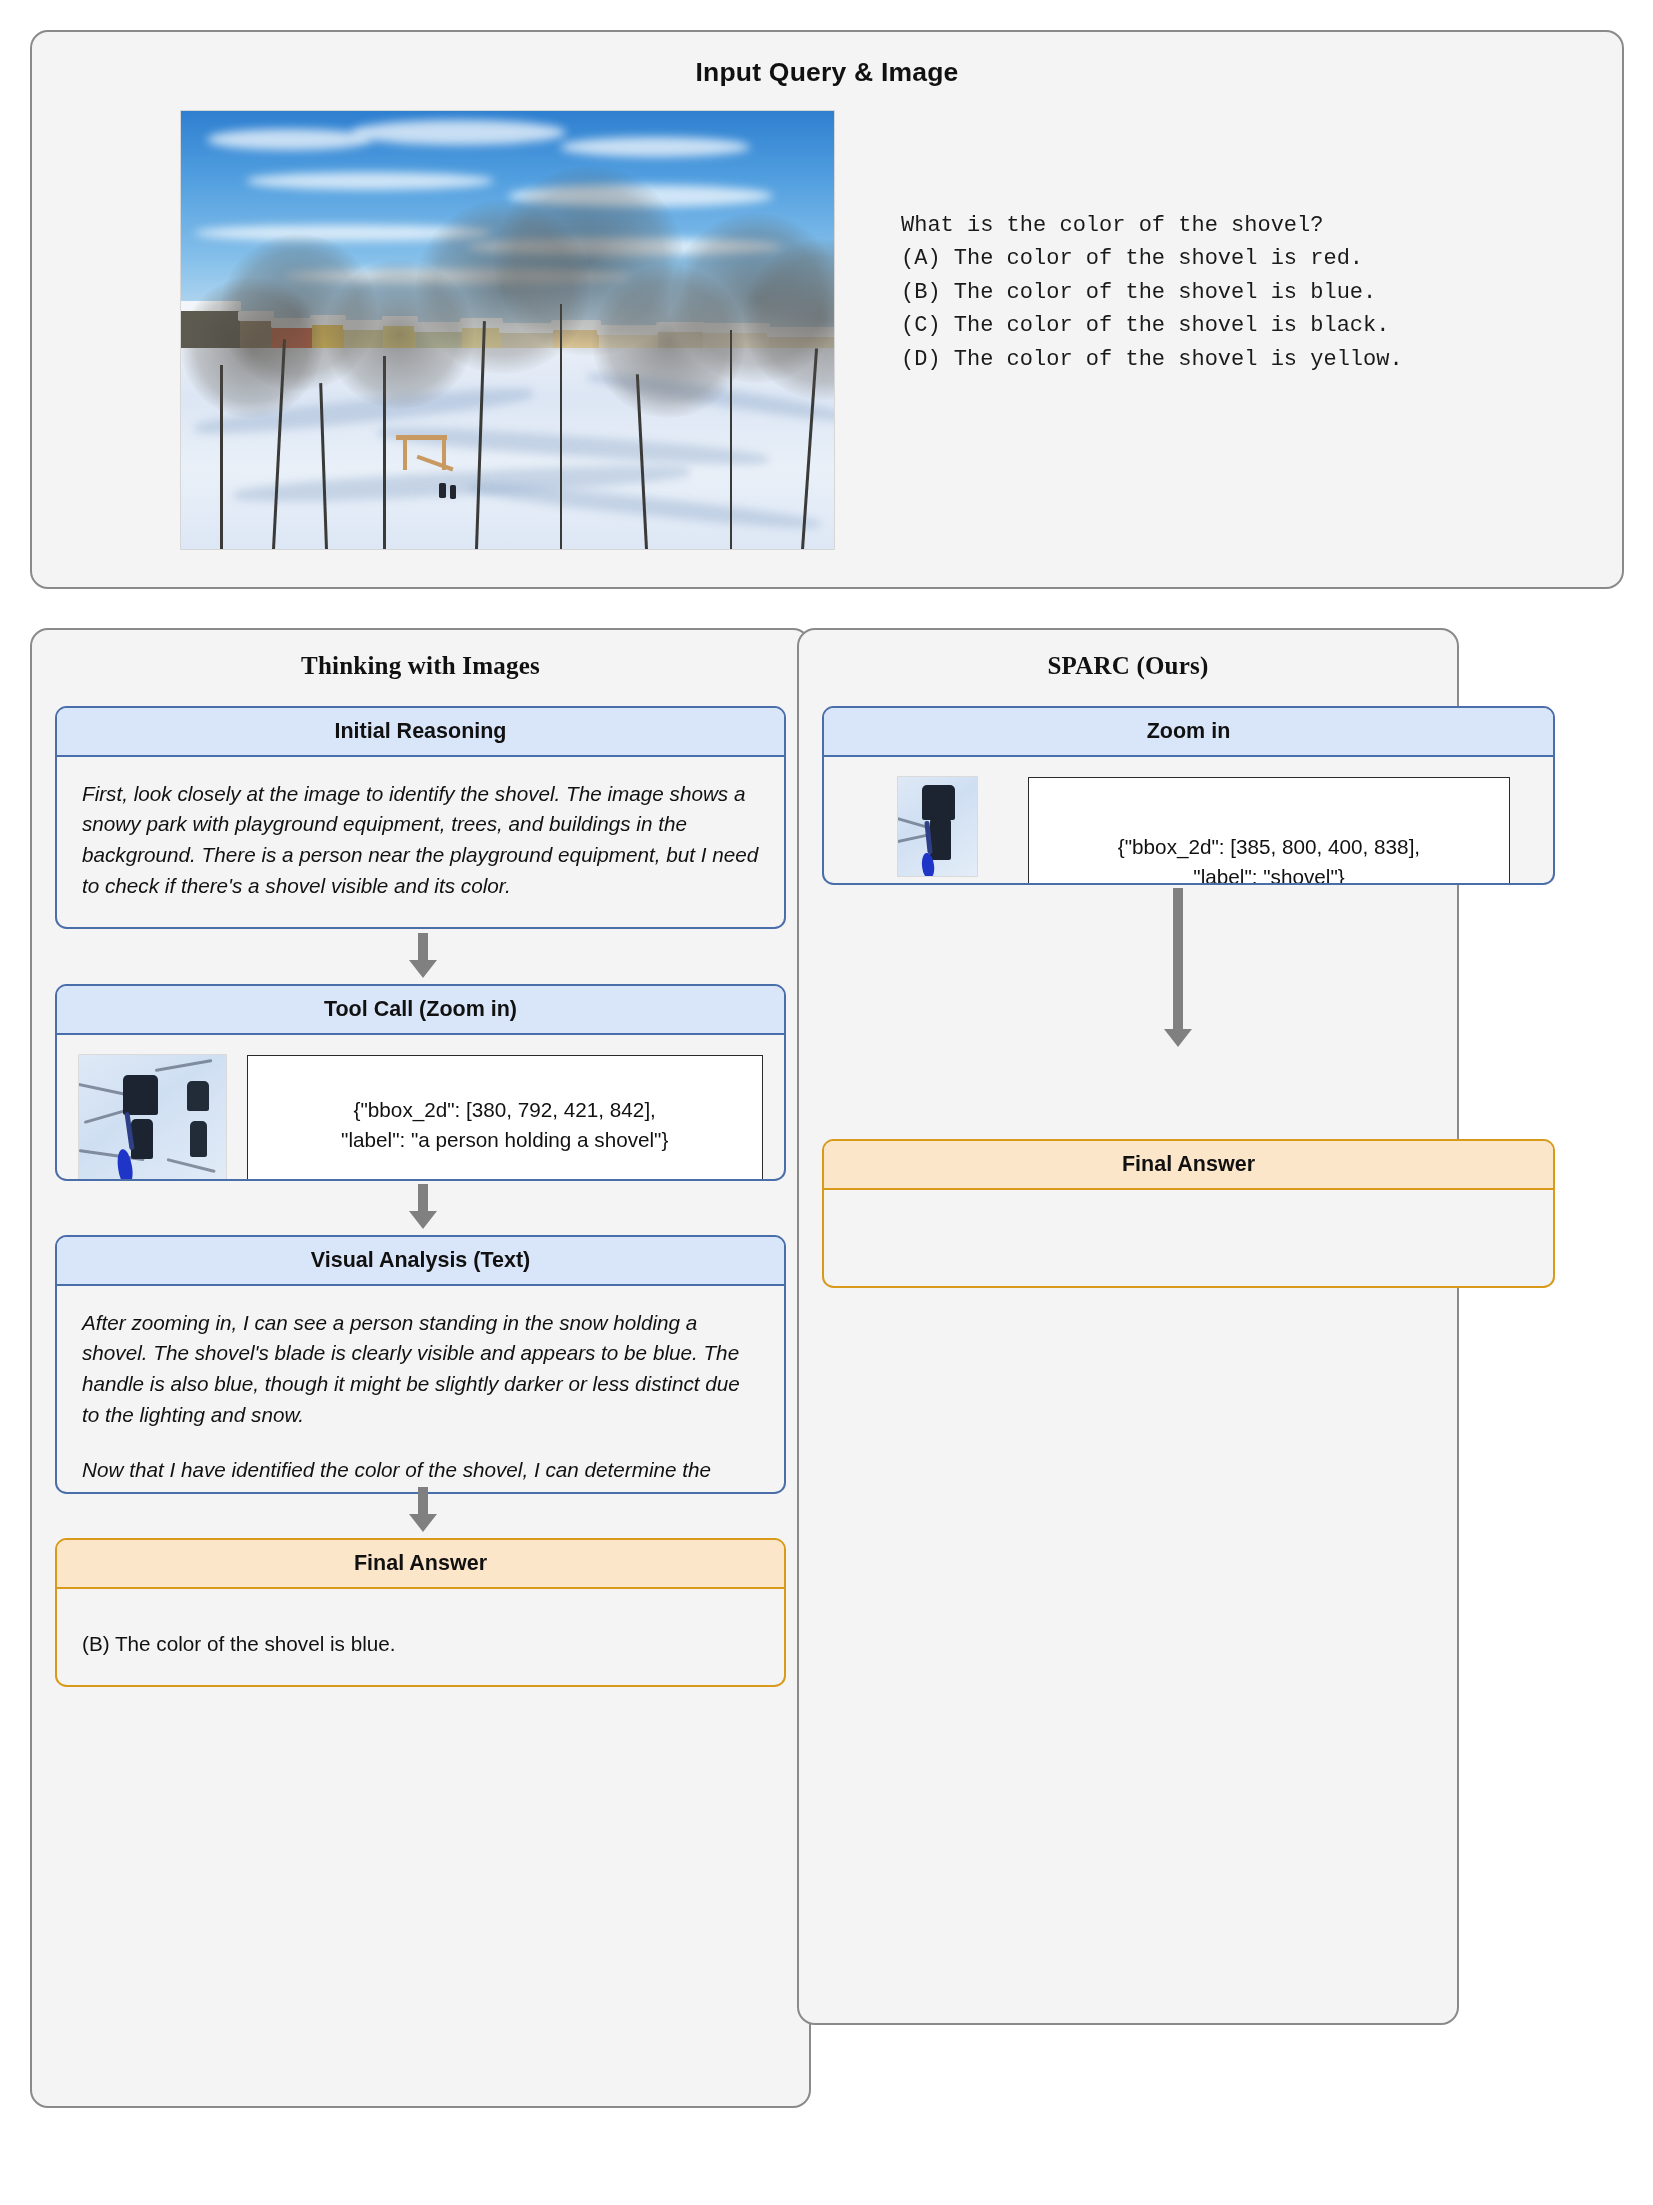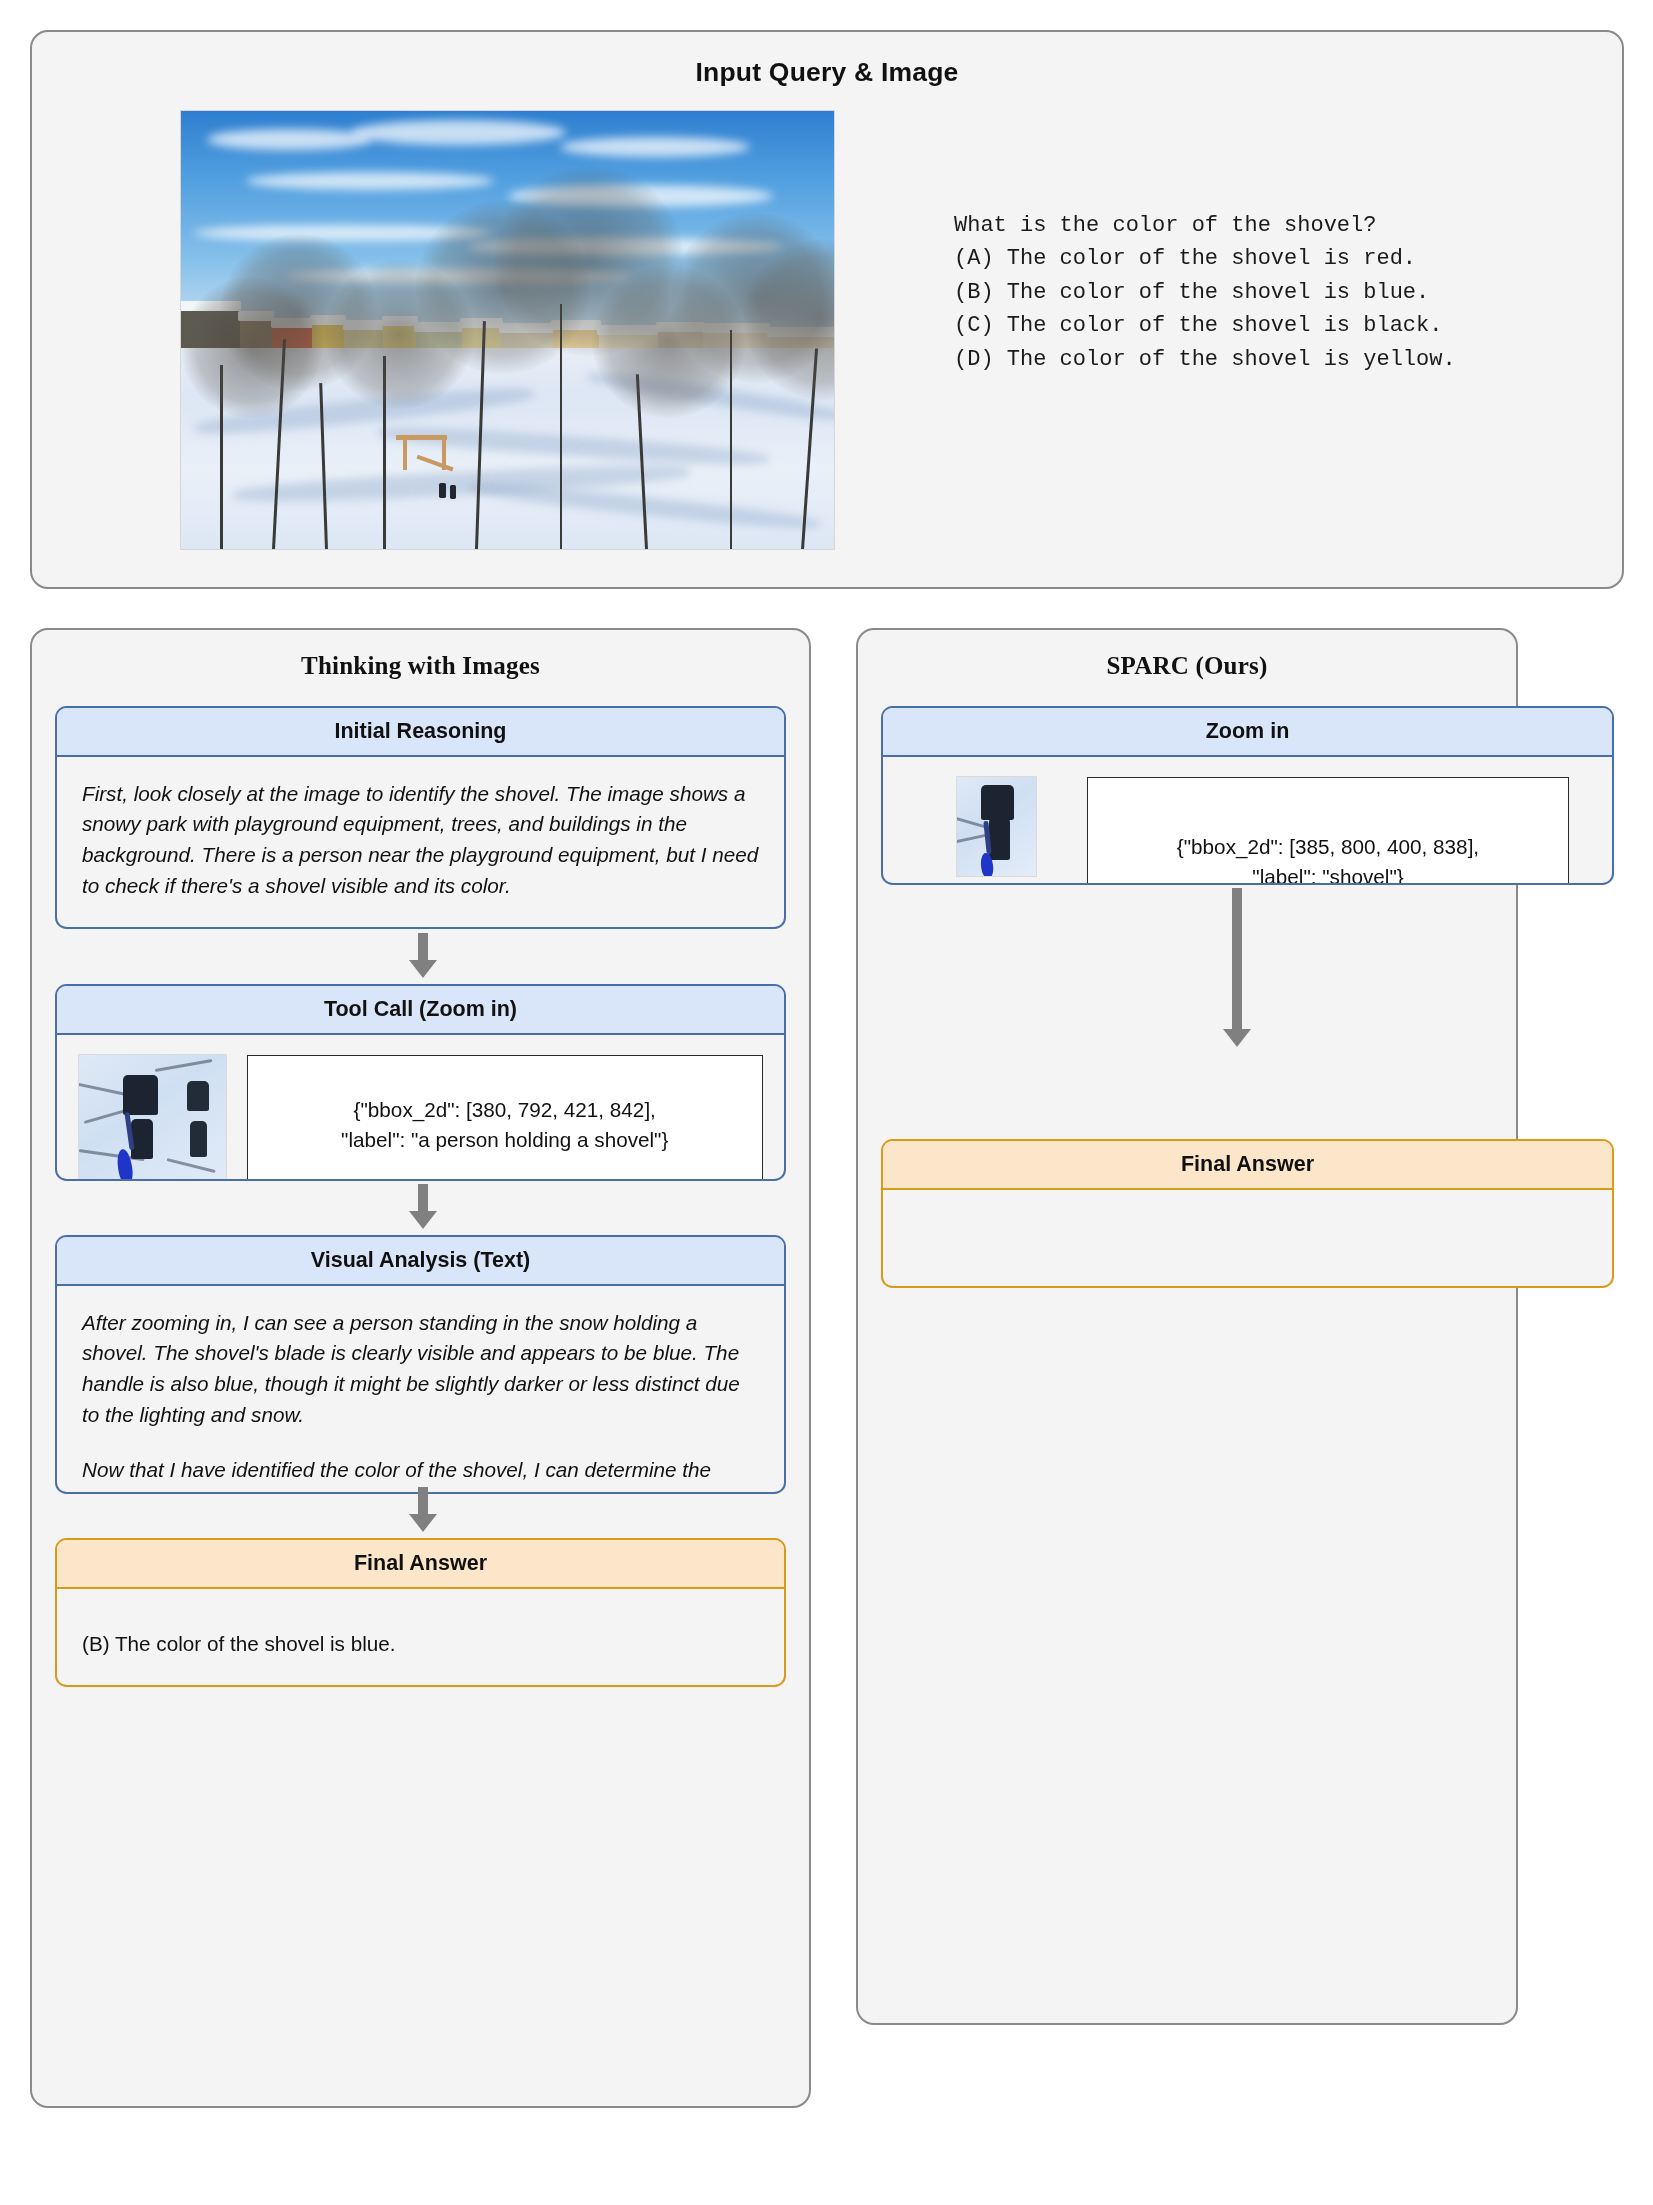--- a/index.html
+++ b/index.html
@@ -14,40 +14,40 @@
 
   
   .panel {
     position:absolute;
     background:#f4f4f4;
     border:2.5px solid #8a8a8a;
     border-radius:18px;
   }
   #input-panel  { left:30px;  top:30px;   width:1594px; height:559px; }
   #left-panel   { left:30px;  top:628px;  width:781px;  height:1480px; }
-  #right-panel  { left:856px;top:628px;  width:662px;  height:1397px; }
+  #right-panel  { left:797px;top:628px;  width:662px;  height:1397px; }
 
   .panel-title {
     text-align:center;
     font-size:26.5px;
     font-weight:bold;
     letter-spacing:0.2px;
     margin-top:25px;
   }
   #left-panel .panel-title, #right-panel .panel-title { margin-top:21.5px; font-size:25px;font-family:Liberation Serif, serif; }
 
   
   .input-row {
     display:flex;
     align-items:flex-start;
     padding:23px 33px 0 33px;
   }
   .photo-wrap { margin-left:116px; }
   .query-wrap {
-    margin-left:120px;
+    margin-left:67px;
     margin-top:98px;
     font-family:"Liberation Mono","DejaVu Sans Mono",monospace;
     font-size:22px;
     line-height:1.52;
     white-space:pre;
     color:#1a1a1a;
   }
 
   
   .photo {

